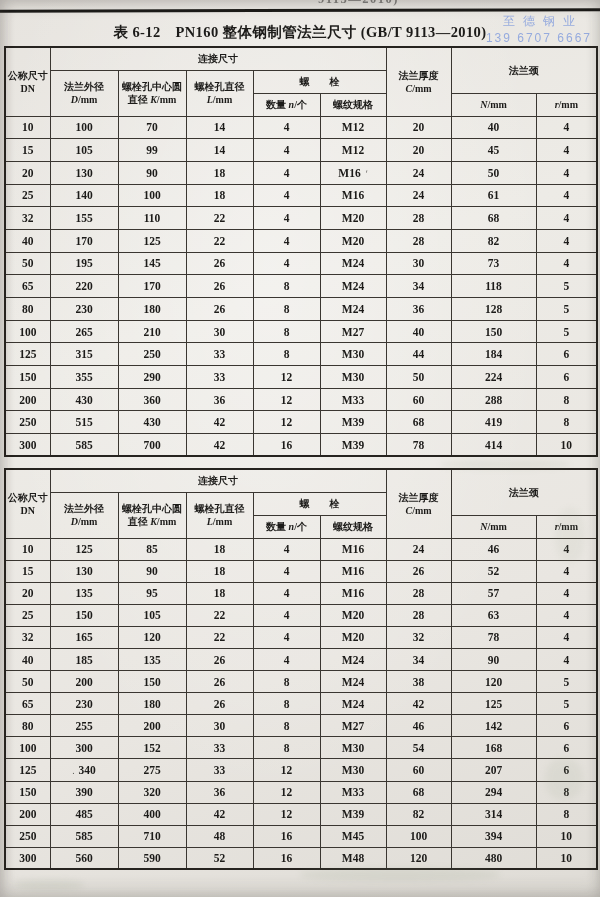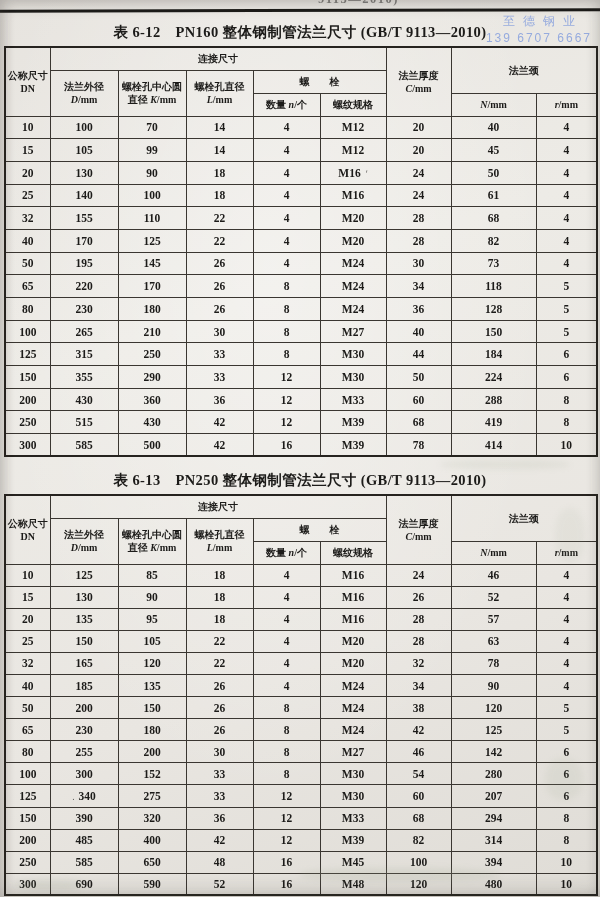--- a/index.html
+++ b/index.html
@@ -276,34 +276,33 @@
             <td>42</td>
             <td>12</td>
             <td>M39</td>
             <td>68</td>
             <td>419</td>
             <td>8</td>
           </tr>
           <tr>
             <th>300</th>
             <td>585</td>
-            <td>500</td>
+            <td>700</td>
             <td>42</td>
             <td>16</td>
             <td>M39</td>
             <td>78</td>
             <td>414</td>
             <td>10</td>
           </tr>
         </tbody>
       </table>
   </section>
 
   <section class="tbl-section" style="top:468px">
-    <div class="tbl-title">表 6-13　PN250 整体钢制管法兰尺寸 (GB/T 9113—2010)</div>
     <table class="t2">
         <colgroup>
           <col style="width: 45px;">
           <col style="width: 68px;">
           <col style="width: 68px;">
           <col style="width: 67px;">
           <col style="width: 67px;">
           <col style="width: 66px;">
           <col style="width: 65px;">
           <col style="width: 85px;">
@@ -445,21 +444,21 @@
             <td>6</td>
           </tr>
           <tr>
             <th>100</th>
             <td>300</td>
             <td>152</td>
             <td>33</td>
             <td>8</td>
             <td>M30</td>
             <td>54</td>
-            <td>280</td>
+            <td>168</td>
             <td>6</td>
           </tr>
           <tr>
             <th>125</th>
             <td><span class="stray before">.</span>340</td>
             <td>275</td>
             <td>33</td>
             <td>12</td>
             <td>M30</td>
             <td>60</td>
@@ -484,31 +483,31 @@
             <td>42</td>
             <td>12</td>
             <td>M39</td>
             <td>82</td>
             <td>314</td>
             <td>8</td>
           </tr>
           <tr>
             <th>250</th>
             <td>585</td>
-            <td>650</td>
+            <td>710</td>
             <td>48</td>
             <td>16</td>
             <td>M45</td>
             <td>100</td>
             <td>394</td>
             <td>10</td>
           </tr>
           <tr>
             <th>300</th>
-            <td>690</td>
+            <td>560</td>
             <td>590</td>
             <td>52</td>
             <td>16</td>
             <td>M48</td>
             <td>120</td>
             <td>480</td>
             <td>10</td>
           </tr>
         </tbody>
       </table>

